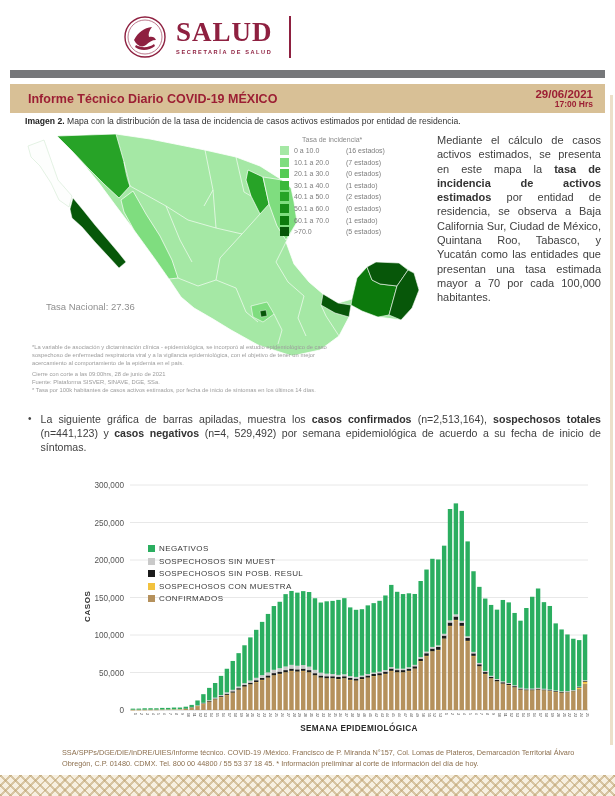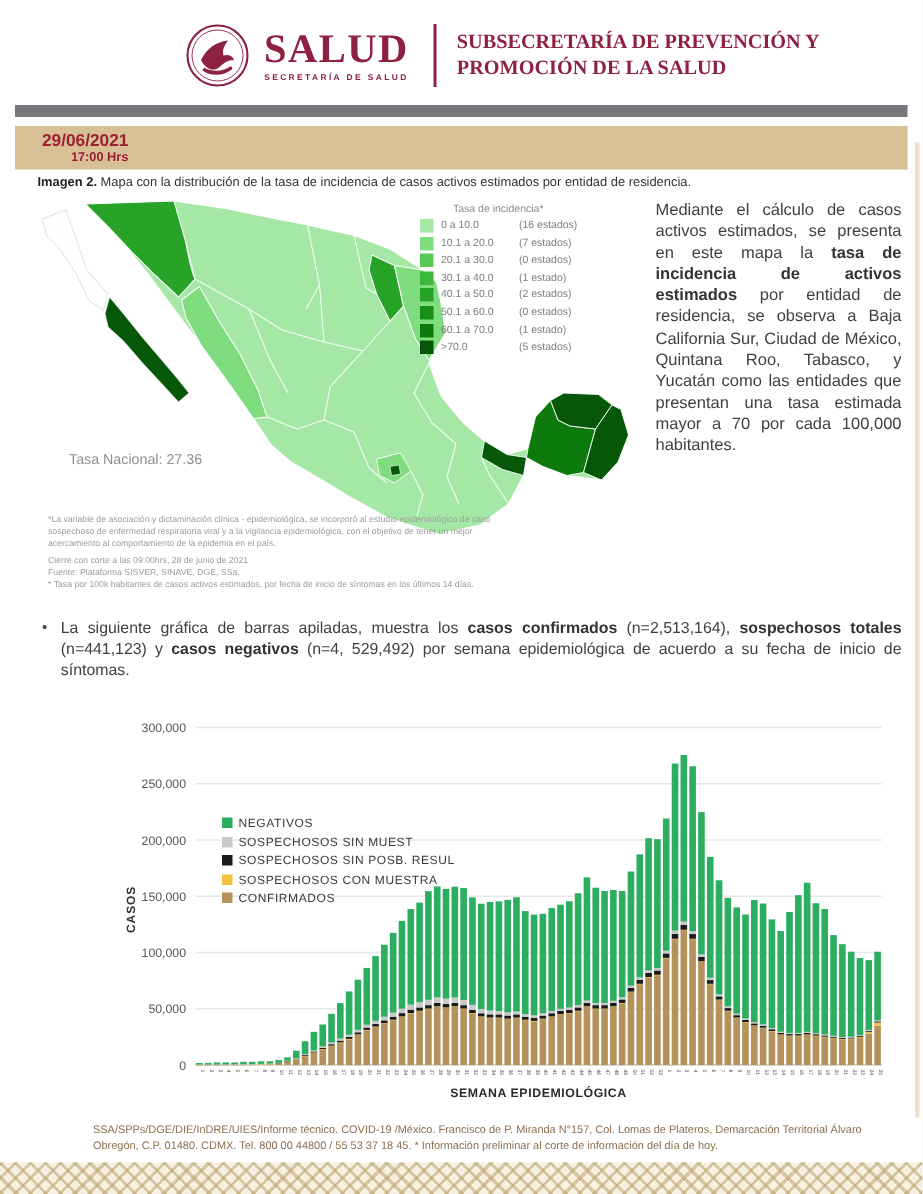--- a/index.html
+++ b/index.html
@@ -76,29 +76,26 @@
       <circle cx="23" cy="25" r="20" fill="none" stroke="#8e2040" stroke-width="1.4"></circle>
       <circle cx="23" cy="25" r="17" fill="none" stroke="#8e2040" stroke-width="0.6"></circle>
       <path d="M12,28 C16,20 22,16 30,15 C27,19 26,22 27,25 C30,24 33,25 34,28 C30,28 27,30 24,33 C20,36 15,34 12,28 Z" fill="#8e2040"></path>
       <path d="M14,33 C19,36 27,36 32,32 L33,34 C27,39 18,39 13,35 Z" fill="#8e2040"></path>
     </svg>
     <div class="brand-block">
       <div class="brand">SALUD</div>
       <div class="brand-sub">SECRETARÍA DE SALUD</div>
     </div>
     <div class="hdr-divider"></div>
-    <div class="division">
-      <div>SUBSECRETARÍA DE PREVENCIÓN Y</div>
-      <div>PROMOCIÓN DE LA SALUD</div>
-    </div>
   </div>
 
   <div class="graybar"></div>
 
   <div class="titlebar">
+    <div class="titlebar-title">Informe Técnico Diario COVID-19 MÉXICO</div>
     <div class="titlebar-right">
       <div class="titlebar-date">29/06/2021</div>
       <div class="titlebar-time">17:00 Hrs</div>
     </div>
   </div>
 
   <div class="caption"><b>Imagen 2.</b><span> Mapa con la distribución de la tasa de incidencia de casos activos estimados por entidad de residencia.</span></div>
 
   <div class="map-wrap">
     <svg class="map-svg" viewBox="0 0 412 266">

